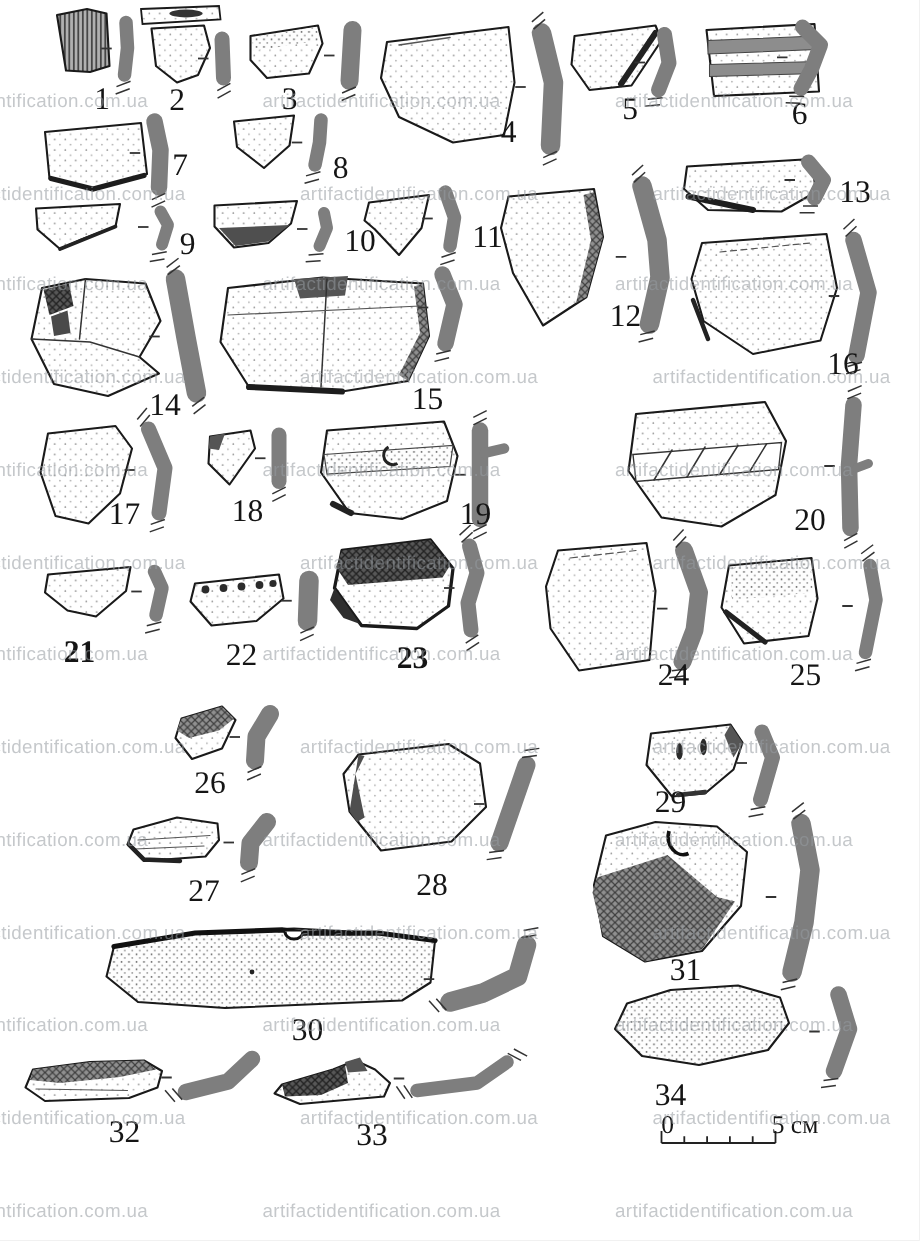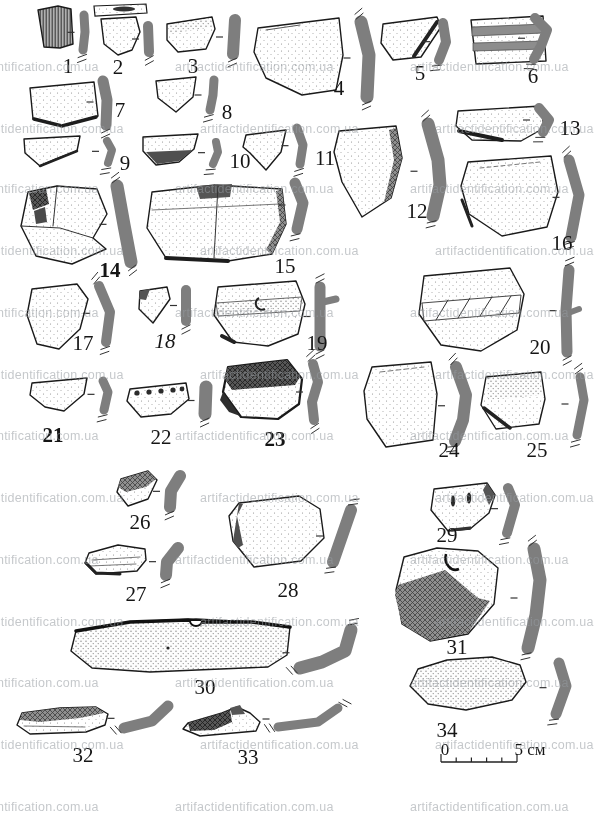--- a/index.html
+++ b/index.html
@@ -450,25 +450,25 @@
     <span class="num" style="left: 339px; top: 88px;">4</span>
     <span class="num" style="left: 420px; top: 73px;">5</span>
     <span class="num" style="left: 533px; top: 76px;">6</span>
     <span class="num" style="left: 120px; top: 110px;">7</span>
     <span class="num" style="left: 227px; top: 112px;">8</span>
     <span class="num" style="left: 125px; top: 163px;">9</span>
     <span class="num" style="left: 240px; top: 161px;">10</span>
     <span class="num" style="left: 325px; top: 158px;">11</span>
     <span class="num" style="left: 417px; top: 211px;">12</span>
     <span class="num" style="left: 570px; top: 128px;">13</span>
-    <span class="num" style="left: 110px; top: 270px; font-weight: bold;">14</span>
+    <span class="num" style="left: 110px; top: 270px;">14</span>
     <span class="num" style="left: 285px; top: 266px;">15</span>
     <span class="num" style="left: 562px; top: 243px;">16</span>
     <span class="num" style="left: 83px; top: 343px;">17</span>
-    <span class="num" style="left: 165px; top: 341px; font-style: italic;">18</span>
+    <span class="num" style="left: 165px; top: 341px;">18</span>
     <span class="num" style="left: 317px; top: 343px;">19</span>
     <span class="num" style="left: 540px; top: 347px;">20</span>
     <span class="num" style="left: 53px; top: 435px; font-weight: bold;">21</span>
     <span class="num" style="left: 161px; top: 437px;">22</span>
     <span class="num" style="left: 275px; top: 439px; font-weight: bold;">23</span>
     <span class="num" style="left: 449px; top: 450px;">24</span>
     <span class="num" style="left: 537px; top: 450px;">25</span>
     <span class="num" style="left: 140px; top: 522px;">26</span>
     <span class="num" style="left: 136px; top: 594px;">27</span>
     <span class="num" style="left: 288px; top: 590px;">28</span>

